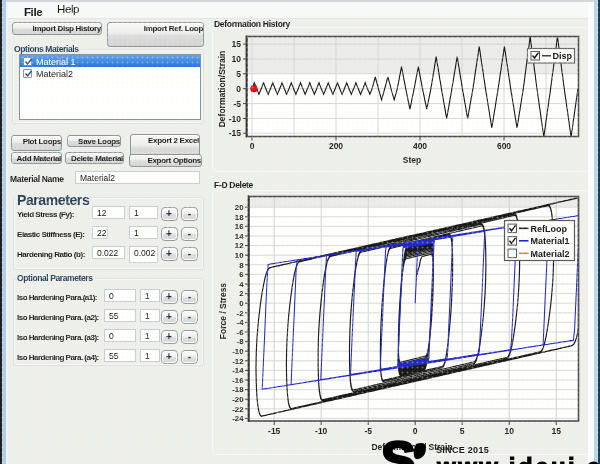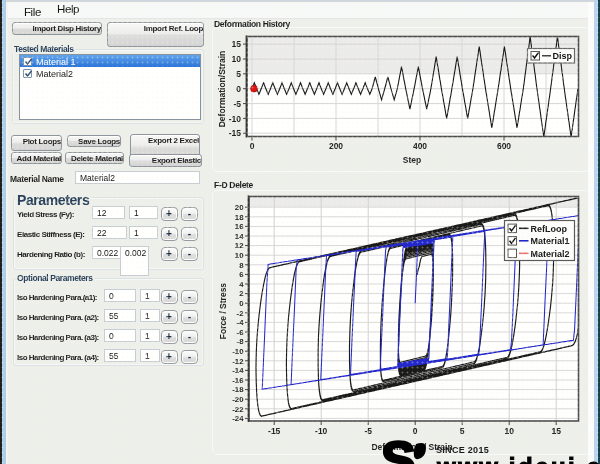--- a/index.html
+++ b/index.html
@@ -16,61 +16,61 @@
 svg{position:absolute;left:0;top:0}
 </style></head><body>
 <div style="position:absolute;left:0;top:0;width:600px;height:2px;background:#cfd6dc;z-index:5"></div>
 <div style="position:absolute;left:0;top:0;width:2px;height:464px;background:#1f1f1f;z-index:6"></div>
 <div style="position:absolute;left:2px;top:0;width:4px;height:464px;background:#aecdeb;z-index:6"></div>
 <div style="position:absolute;left:6px;top:2px;width:2px;height:462px;background:#f2f4f0;z-index:6"></div>
 <div style="position:absolute;right:0;top:0;width:2px;height:464px;background:#173f4e;z-index:6"></div>
 <div style="position:absolute;right:2px;top:0;width:4px;height:464px;background:#b9d4ef;z-index:6"></div>
 <div style="position:absolute;right:6px;top:2px;width:6px;height:462px;background:#fbfcfb;z-index:1"></div>
 <div style="position:absolute;left:2px;top:2px;width:596px;height:17px;background:#f7f8f8;border-bottom:1px solid #e3e5e7"></div>
-<div class="lbl" style="left:24px;top:6px;font-size:11.5px;font-weight:normal;color:#101010;letter-spacing:-0.4px">File</div>
+<div class="lbl" style="left:24px;top:6px;font-size:11.5px;font-weight:bold;color:#101010;letter-spacing:-0.4px">File</div>
 <div class="lbl" style="left:57px;top:3px;font-size:11.5px;font-weight:normal;color:#101010;letter-spacing:-0.4px">Help</div>
 <div class="btn" style="left:12px;top:22px;width:90px;height:13px;font-size:8px;line-height:12px">Import Disp History</div>
 <div class="btn" style="left:107px;top:22px;width:97px;height:25px;font-size:8px;line-height:12px">Import Ref. Loop</div>
 <div class="grp" style="left:12px;top:49px;width:192px;height:75px"></div>
-<div class="gl" style="left:12px;top:44px;font-size:8.5px">Tested Materials</div>
+<div class="gl" style="left:12px;top:44px;font-size:8.5px">Options Materials</div>
 <div style="position:absolute;left:19px;top:54px;width:182px;height:66px;background:#fff;border:1px solid #88929c;z-index:2"></div>
 <div style="position:absolute;left:20px;top:55px;width:180px;height:12px;background:linear-gradient(#5fa4ee,#2a74d8);z-index:2"></div>
 <div style="position:absolute;left:23px;top:56.5px;width:9px;height:9px;background:#fdfdfd;border:1px solid #7a92ac;border-radius:1px;z-index:3"></div>
 <svg style="left:23px;top:55.5px;z-index:4" width="12" height="12">
     <path d="M2.5,5.5 L4.5,8 L8.5,3" fill="none" stroke="#2b4e75" stroke-width="1.4"></path>
   </svg>
 <div style="position:absolute;left:23px;top:68.5px;width:9px;height:9px;background:#fdfdfd;border:1px solid #7a92ac;border-radius:1px;z-index:3"></div>
 <svg style="left:23px;top:67.5px;z-index:4" width="12" height="12">
     <path d="M2.5,5.5 L4.5,8 L8.5,3" fill="none" stroke="#2b4e75" stroke-width="1.4"></path>
   </svg>
 <div class="lbl" style="left:36px;top:56.5px;font-size:9px;color:#fff;z-index:3;font-weight:normal;letter-spacing:0">Material 1</div>
 <div class="lbl" style="left:36px;top:68.5px;font-size:9px;color:#111;z-index:3;font-weight:normal;letter-spacing:0">Material2</div>
 <div class="btn" style="left:11px;top:135px;width:51px;height:16px;font-size:8px;line-height:11px">Plot Loops</div>
 <div class="btn" style="left:67px;top:135px;width:54px;height:12px;font-size:8px;line-height:11px">Save Loops</div>
 <div class="btn" style="left:130px;top:134px;width:70px;height:25px;font-size:8px;line-height:12px">Export 2 Excel</div>
 <div class="btn" style="left:11px;top:152px;width:51px;height:12px;font-size:8px;line-height:11px">Add Material</div>
 <div class="btn" style="left:65px;top:152px;width:59px;height:12px;font-size:8px;line-height:11px">Delete Material</div>
-<div class="btn" style="left:129px;top:154px;width:73px;height:13px;font-size:8px;line-height:12px">Export Elastic</div>
+<div class="btn" style="left:129px;top:154px;width:73px;height:13px;font-size:8px;line-height:12px">Export Options</div>
 <div class="lbl" style="left:10px;top:174px;font-size:8.5px">Material Name</div>
 <div class="inp" style="left:75px;top:171px;width:125px;height:13px;font-size:8.5px;line-height:13px">Material2</div>
 <div class="grp" style="left:13px;top:197px;width:191px;height:73px"></div>
 <div class="gl" style="left:15px;top:192px;font-size:14px">Parameters</div>
 <div class="lbl" style="left:17px;top:210px;font-size:8px;letter-spacing:-0.45px">Yield Stress (Fy):</div>
 <div class="inp" style="left:92px;top:206px;width:33px;height:13px;font-size:8.5px;line-height:13px">12</div>
 <div class="inp" style="left:129px;top:206px;width:29px;height:13px;font-size:8.5px;line-height:13px">1</div>
 <div class="pm" style="left:160.5px;top:207px">+</div>
 <div class="pm" style="left:181px;top:207px">-</div>
 <div class="lbl" style="left:17px;top:230px;font-size:8px;letter-spacing:-0.45px">Elastic Stiffness (E):</div>
-<div class="inp" style="left:92px;top:226px;width:35px;height:13px;font-size:8.5px;line-height:13px">22</div>
+<div class="inp" style="left:92px;top:226px;width:16px;height:13px;font-size:8.5px;line-height:13px">22</div>
 <div class="inp" style="left:129px;top:226px;width:29px;height:13px;font-size:8.5px;line-height:13px">1</div>
 <div class="pm" style="left:160.5px;top:227px">+</div>
 <div class="pm" style="left:181px;top:227px">-</div>
 <div class="lbl" style="left:17px;top:250px;font-size:8px;letter-spacing:-0.45px">Hardening Ratio (b):</div>
 <div class="inp" style="left:92px;top:246px;width:33px;height:13px;font-size:8.5px;line-height:13px">0.022</div>
-<div class="inp" style="left:120px;top:246px;width:29px;height:30px;font-size:8.5px;line-height:13px">0.002</div>
+<div class="inp" style="left:129px;top:246px;width:29px;height:17px;font-size:8.5px;line-height:13px">0.002</div>
 <div class="pm" style="left:160.5px;top:247px">+</div>
 <div class="pm" style="left:181px;top:247px">-</div>
 <div class="grp" style="left:13px;top:278px;width:191px;height:88px"></div>
 <div class="gl" style="left:15px;top:273px;font-size:8.5px">Optional Parameters</div>
 <div class="lbl" style="left:17px;top:293px;font-size:8px;letter-spacing:-0.5px">Iso Hardening Para.(a1):</div>
 <div class="inp" style="left:104px;top:289px;width:32px;height:13px;font-size:8.5px;line-height:13px">0</div>
 <div class="inp" style="left:140px;top:289px;width:20px;height:13px;font-size:8.5px;line-height:13px">1</div>
 <div class="pm" style="left:160.5px;top:289.5px">+</div>
 <div class="pm" style="left:181px;top:289.5px">-</div>
 <div class="lbl" style="left:17px;top:313px;font-size:8px;letter-spacing:-0.5px">Iso Hardening Para. (a2):</div>

